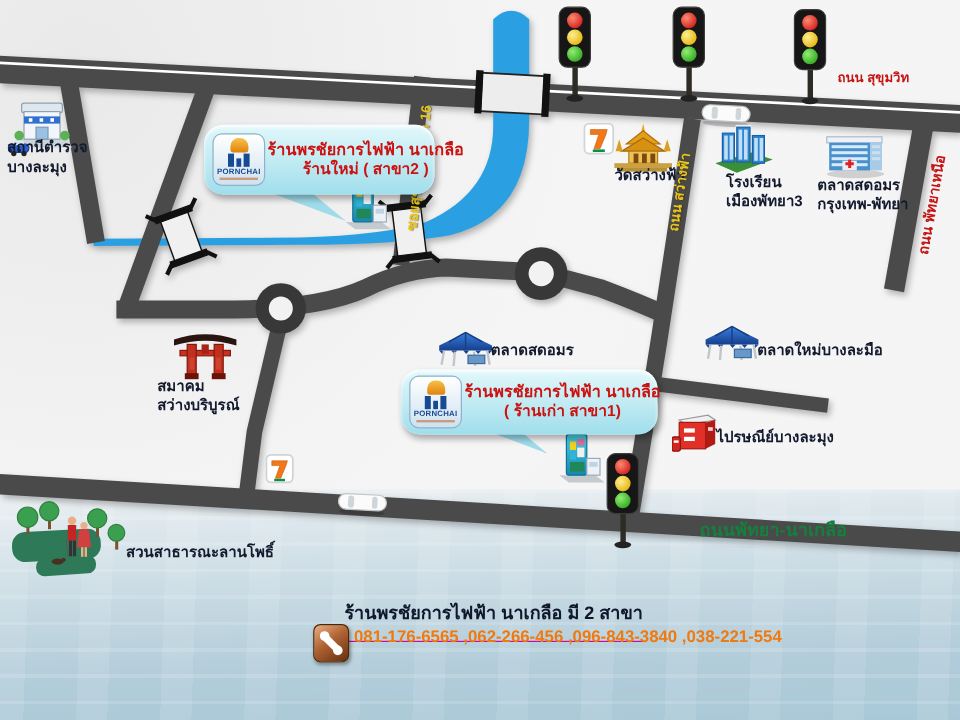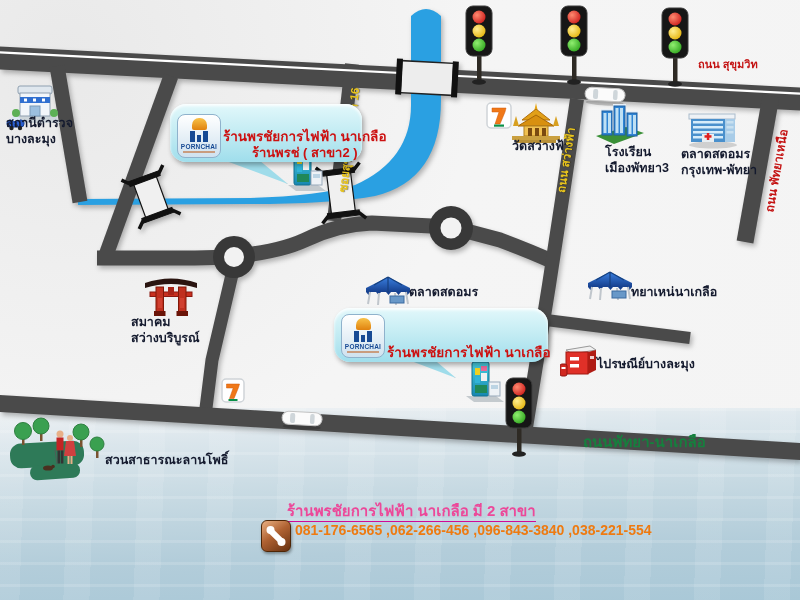--- a/index.html
+++ b/index.html
@@ -12,42 +12,42 @@
        background:
         repeating-linear-gradient(180deg, rgba(255,255,255,.14) 0 3px, rgba(255,255,255,0) 3px 22px),
         repeating-linear-gradient(92deg, rgba(255,255,255,.10) 0 26px, rgba(255,255,255,0) 26px 70px),
         linear-gradient(178deg,#eef1f3 0%,#dbe6ec 18%,#c6d9e2 45%,#b3cdda 72%,#a9c8d7 100%);}
   
   .rl-y{font-weight:bold;font-size:11.5px;color:#e9c51d;white-space:nowrap;text-align:center;
         text-shadow:0 1px 1px rgba(50,40,0,.55);transform-origin:center}
   .rl-r{font-weight:bold;white-space:nowrap;color:#c41414}
   .poi{font-weight:bold;font-size:12.5px;color:#141a2e;line-height:1.3;white-space:nowrap}
   
-  .callout{display:flex;align-items:flex-end;border-radius:16px;
+  .callout{display:flex;align-items:center;border-radius:16px;
            background:linear-gradient(#e2f8fb 0%,#bfeaf2 55%,#9fdeec 100%);
            box-shadow:inset 0 2px 3px rgba(255,255,255,.9), 2px 3px 5px rgba(0,0,0,.32);
            z-index:8}
   .callout .txt{flex:1;text-align:center;color:#cc1111;font-weight:bold;line-height:1.3;white-space:nowrap}
   .callout .l1{font-size:13.5px}
   .callout .l2{font-size:13px}
   .tail{background:#9fdcea;z-index:7;clip-path:polygon(0 0,55% 0,100% 100%);
         box-shadow:2px 2px 3px rgba(0,0,0,.2)}
   .pc-logo{width:42px;height:42px;margin:4px 2px 4px 7px;border-radius:8px;flex:0 0 auto;
            background:linear-gradient(#ffffff,#cfe2ef);border:1px solid #8fb2cc;
            display:flex;flex-direction:column;align-items:center}
   .pc-cap{width:15px;height:12px;margin-top:3px;border-radius:7px 7px 2px 2px;
           background:linear-gradient(#f8c248,#e0820f)}
   .pc-w{display:flex;gap:2px;height:11px;margin-top:1px;align-items:flex-start}
   .pc-w i{display:block;width:4.5px;height:11px;background:#174a94}
   .pc-w i.mid{height:7px;margin-top:4px}
   .pc-name{font-size:6.5px;font-weight:bold;color:#174a94;letter-spacing:.2px;margin-top:1px}
   .pc-sub{width:78%;height:2px;background:#c06020;opacity:.55;margin-top:1px}
   
-  .f-title{font-size:15px;font-weight:bold;color:#ec4899;white-space:nowrap;
-           border-bottom:1.5px solid #d10a96;padding-bottom:2px}
+  .f-title{font-size:15px;font-weight:bold;color:#0f172a;white-space:nowrap;
+           border-bottom:1.5px solid #d10a96;padding-bottom:14px}
   .f-phone{font-size:14px;font-weight:bold;color:#ee7a10;white-space:nowrap}
   .ph-ic{width:28px;height:30px;border-radius:6px;border:1px solid #4e2606;
          background:linear-gradient(145deg,#eab183 0%,#b06232 45%,#653010 100%);
          box-shadow:1px 2px 3px rgba(0,0,0,.35)}
   .icon svg{display:block}
   .z5{z-index:5}.z6{z-index:6}.z9{z-index:9}
 </style>
 </head>
 <body>
 
@@ -312,21 +312,21 @@
     <polygon points="2,18 7,18 4.5,21" fill="#16408e"></polygon>
       <polygon points="12,18 17,18 14.5,21" fill="#16408e"></polygon>
       <polygon points="22,18 27,18 24.5,21" fill="#16408e"></polygon>
       <polygon points="32,18 37,18 34.5,21" fill="#16408e"></polygon>
       <polygon points="41,18 46,18 43.5,21" fill="#16408e"></polygon>
     <path d="M6,18 L4,30 M15,19 L14,31 M31,19 L32,31 M42,18 L44,30" stroke="#c0c6cc" stroke-width="2"></path>
     <rect x="26" y="22" width="14" height="7" fill="#6898c8" stroke="#3a6aa0"></rect>
   </svg>
 </div>
 <div class="abs poi z5" style="left:631px;top:284px">
-  <div>ทยาเหน่นาเกลือ</div>
+  <div>ตลาดใหม่บางละมือ</div>
 </div>
 
 <div class="abs icon z5" style="left:560px;top:342px">
   <svg width="40" height="40">
     <polygon points="6,8 30,4 36,8 12,12" fill="#f0f0f0" stroke="#999"></polygon>
     <rect x="6" y="10" width="22" height="22" fill="#e03028" stroke="#a01810"></rect>
     <rect x="10" y="15" width="9" height="3.5" fill="#fff"></rect>
       <rect x="10" y="22" width="9" height="3.5" fill="#fff"></rect>
     <polygon points="28,10 36,8 36,28 28,32" fill="#b01c14"></polygon>
     <rect x="30" y="14" width="4" height="3" fill="#f0d0d0"></rect>
@@ -413,38 +413,39 @@
     <div class="pc-w">
         <i></i>
         <i class="mid"></i>
         <i></i>
       </div>
     <span class="pc-name">PORNCHAI</span>
     <div class="pc-sub"></div>
   </div>
   <div class="txt">
     <div class="l1">ร้านพรชัยการไฟฟ้า นาเกลือ</div>
-    <div class="l2">ร้านพรช่ ( สาขา2 )</div>
+    <div class="l2">ร้านใหม่ ( สาขา2 )</div>
   </div>
 </div>
 
 <div class="abs tail" style="left:398px;top:356px;width:58px;height:22px"></div>
 <div class="abs callout" style="left:334px;top:308px;width:214px;height:54px">
   <div class="pc-logo">
     <div class="pc-cap"></div>
     <div class="pc-w">
         <i></i>
         <i class="mid"></i>
         <i></i>
       </div>
     <span class="pc-name">PORNCHAI</span>
     <div class="pc-sub"></div>
   </div>
   <div class="txt">
     <div class="l1">ร้านพรชัยการไฟฟ้า นาเกลือ</div>
+    <div class="l2">( ร้านเก่า สาขา1)</div>
   </div>
 </div>
 
 <div class="abs rl-r z5" style="left:698px;top:55px;font-size:11px">ถนน สุขุมวิท</div>
 <div class="abs rl-r z5" style="left:583px;top:430px;font-size:15px;color:#15803d">ถนนพัทยา-นาเกลือ</div>
 <div class="abs rl-y z5" style="left:289px;top:131px;width:120px;transform:rotate(-83deg)">ซอยสุขุมวิท พัทยา 16</div>
 <div class="abs rl-y z5" style="left:516px;top:151px;width:100px;transform:rotate(-81deg)">ถนน สว่างฟ้า</div>
 <div class="abs rl-r z5" style="left:714px;top:161px;width:124px;font-size:12px;text-align:center;transform:rotate(-80deg);transform-origin:center">ถนน พัทยาเหนือ</div>
 
 <div class="abs z9" style="left:287px;top:499px">

